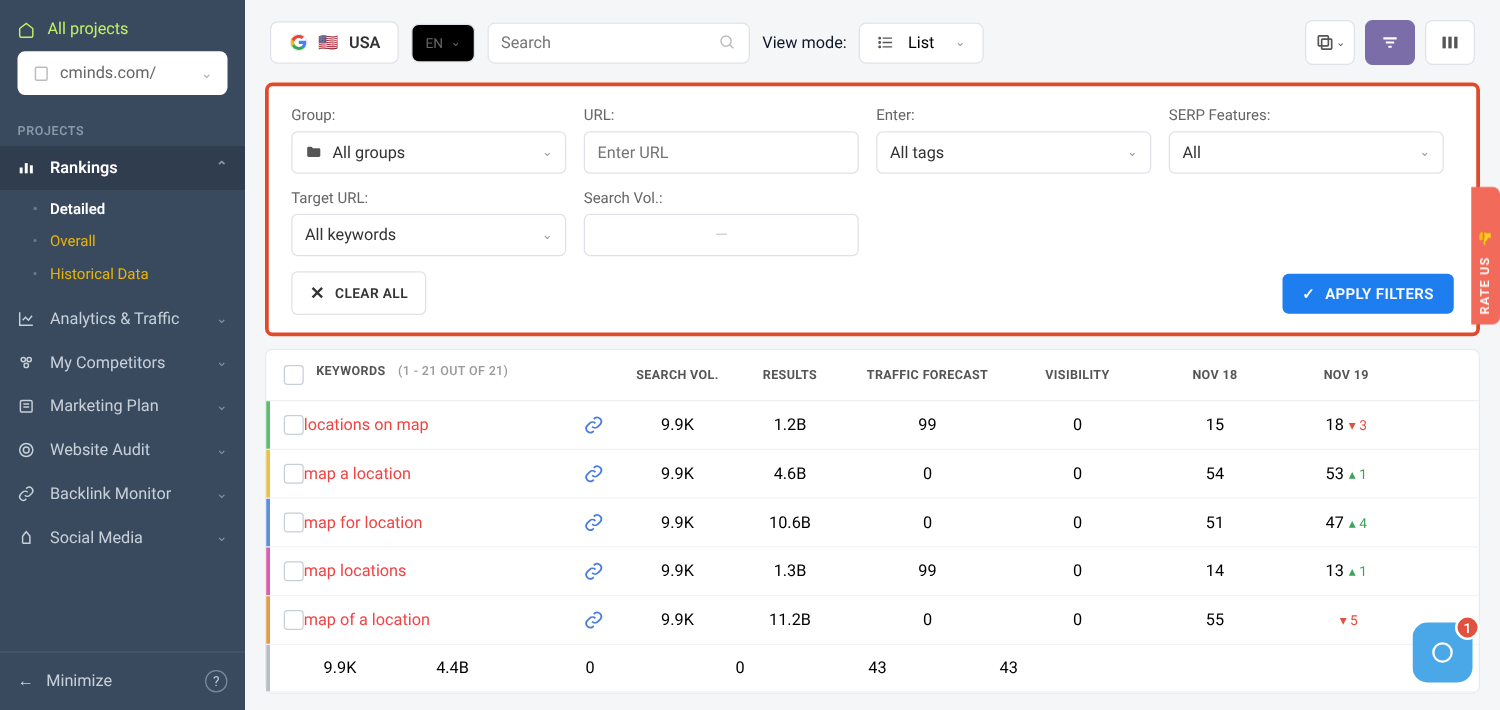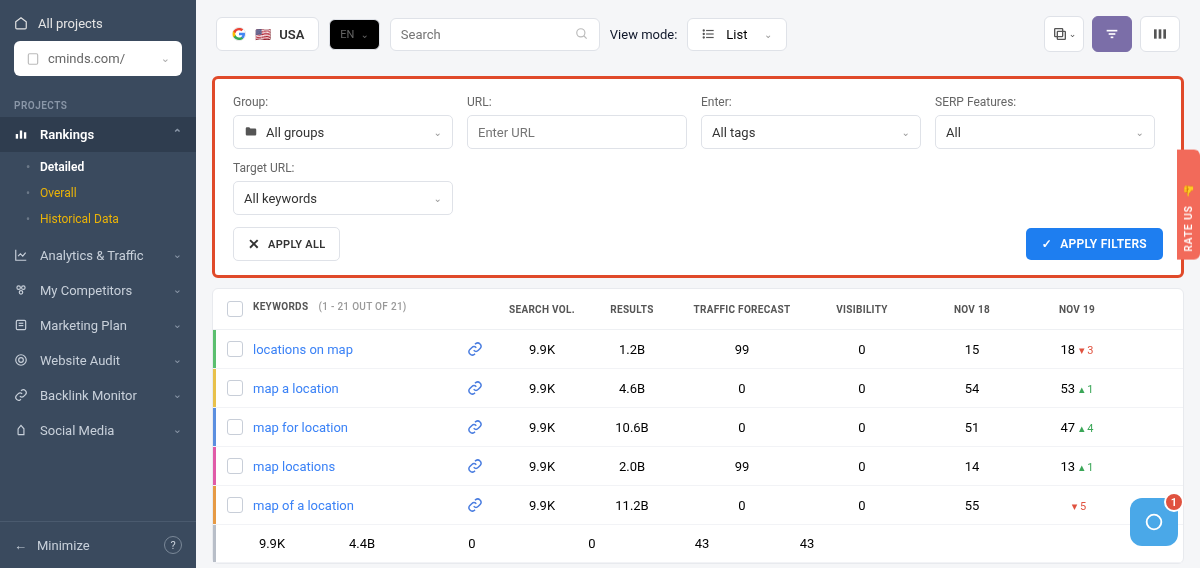--- a/index.html
+++ b/index.html
@@ -1,19 +1,19 @@
 <!DOCTYPE html>
 <html><head>
 <meta charset="utf-8">
 <style>
 *{margin:0;padding:0;box-sizing:border-box;font-family:-apple-system,BlinkMacSystemFont,"Segoe UI",Roboto,sans-serif}
 body{background:#f5f6f8;display:flex;overflow:hidden}
 .sidebar{width:196px;background:#3a4a5e;color:#fff;height:568px;display:flex;flex-direction:column;font-size:13px}
 .sidebar-top{padding:12px 14px}
-.all-projects{display:flex;align-items:flex-start;gap:10px;color:#e5e5e5;padding:4px 0 10px}
+.all-projects{display:flex;align-items:flex-end;gap:10px;color:#bef264;padding:4px 0 10px}
 .project-pill{background:#fff;color:#333;border-radius:6px;padding:10px 12px;display:flex;align-items:center;justify-content:space-between}
 .project-pill .pname{display:flex;align-items:center;gap:8px;color:#666}
 .sidebar-heading{padding:12px 14px 6px;color:#8a97a8;font-size:10px;letter-spacing:.5px;font-weight:600}
 .nav{list-style:none}
 .nav li{padding:10px 14px;display:flex;gap:12px;color:#c8d0da;position:relative;cursor:pointer}
 .nav li.active{background:#2f3d4f;color:#fff;font-weight:600}
 .nav li .chev{margin-left:auto;font-size:11px;color:#8a97a8}
 .sub{list-style:none;padding:2px 0 6px}
 .sub li{padding:6px 14px 6px 40px;color:#eab308;font-size:12px;cursor:pointer}
 .sub li.sel{color:#fff;font-weight:600}
@@ -26,21 +26,21 @@
 .country{background:#fff;border:1px solid #dfe2e8;border-radius:6px;padding:8px 14px;display:flex;align-items:center;gap:8px;font-size:13px;font-weight:600;color:#333}
 .lang{background:#000000;border:1px solid #dfe2e8;border-radius:6px;padding:8px 10px;display:flex;align-items:center;gap:6px;font-size:11px;color:#666}
 .search{flex:0 0 160px;background:#fff;border:1px solid #dfe2e8;border-radius:6px;padding:8px 10px;display:flex;align-items:center;gap:8px;color:#aaa;font-size:13px}
 .search input{border:none;outline:none;flex:1;font-size:13px}
 .vm-label{font-size:13px;color:#0f172a}
 .vm-select{background:#fff;border:1px solid #dfe2e8;border-radius:6px;padding:8px 14px;display:flex;align-items:center;gap:10px;font-size:13px;width:100px}
 .vm-select .chev{margin-left:auto;font-size:10px;color:#999}
 .iconbtns{margin-left:auto;display:flex;gap:8px}
 .iconbtn{width:40px;height:36px;border:1px solid #dfe2e8;border-radius:6px;background:#fff;display:flex;align-items:center;justify-content:center;cursor:pointer;color:#555}
 .iconbtn.active{background:#7b6ea8;border-color:#7b6ea8;color:#fff}
-.panel{background:#fff;border:3px solid #e04a2a;border-radius:6px;padding:16px 18px 14px;margin:10px 4px 10px}
+.panel{background:#fff;border:3px solid #e04a2a;border-radius:6px;padding:16px 18px 14px;margin:0 4px 10px}
 .filters-row{display:flex;gap:14px;margin-bottom:12px}
 .fcol{display:flex;flex-direction:column;gap:6px}
 .fcol label{font-size:12px;color:#666}
 .fcontrol{background:#fff;border:1px solid #dfe2e8;border-radius:5px;padding:8px 10px;display:flex;align-items:center;gap:8px;font-size:13px;color:#333;height:34px}
 .fcontrol .chev{margin-left:auto;font-size:10px;color:#999}
 .fcontrol input{border:none;outline:none;flex:1;font-size:13px}
 .range{justify-content:center;color:#ccc}
 .panel-actions{display:flex;align-items:center;margin-top:6px}
 .clear{border:1px solid #dfe2e8;border-radius:5px;background:#fff;padding:8px 14px;display:flex;align-items:center;gap:8px;font-size:11px;font-weight:600;color:#333;cursor:pointer;letter-spacing:.3px}
 .apply{margin-left:auto;background:#1e7ef0;color:#fff;border:none;border-radius:5px;padding:9px 16px;display:flex;align-items:center;gap:8px;font-size:12px;font-weight:600;cursor:pointer;letter-spacing:.3px}
@@ -51,21 +51,21 @@
 .tcell{text-align:center}
 .c-sv{width:90px}.c-res{width:90px}.c-tf{width:130px}.c-vis{width:110px}.c-d1{width:110px}.c-d2{width:110px;padding-right:10px}
 .trow{display:flex;align-items:center;padding:11px 14px;border-bottom:1px solid #f2f3f6;font-size:13px;position:relative}
 .trow::before{content:"";position:absolute;left:0;top:0;bottom:0;width:3px}
 .trow.c-green::before{background:#5bbf6f}
 .trow.c-yellow::before{background:#e8c14b}
 .trow.c-blue::before{background:#5b8fe0}
 .trow.c-pink::before{background:#e05ba8}
 .trow.c-orange::before{background:#e69a45}
 .trow.c-grey::before{background:#b8bec8}
-.trow .kw{flex:0 0 270px;display:flex;align-items:center;gap:10px;color:#3b82f6}
+.trow .kw{flex:0 0 270px;display:flex;align-items:center;color:#ef4444}
 .trow .link{margin-left:auto;margin-right:14px;color:#4a7de0}
 .cb{width:16px;height:16px;border:1.5px solid #c8ced8;border-radius:3px;flex-shrink:0;cursor:pointer}
 .delta{font-size:11px;margin-left:4px}
 .delta.up{color:#3aa657}.delta.down{color:#e0523f}
 .rate{position:fixed;right:0;top:150px;background:#f26a5a;color:#fff;padding:8px 6px 34px;border-radius:6px 0 0 6px;font-size:10px;font-weight:600;letter-spacing:1px;writing-mode:vertical-rl;transform:rotate(180deg);cursor:pointer;display:flex;align-items:center;gap:8px}
 .chat{position:fixed;right:22px;bottom:22px;width:48px;height:48px;background:#4aa8e8;border-radius:12px;display:flex;align-items:center;justify-content:center;color:#fff;cursor:pointer}
 .chat .badge{position:absolute;top:-6px;right:-6px;background:#e0523f;color:#fff;width:20px;height:20px;border-radius:50%;display:flex;align-items:center;justify-content:center;font-size:11px;font-weight:600;border:2px solid #fff}
 .ficon{width:14px;height:14px;display:inline-block}
 svg{display:block}
 </style>
@@ -262,25 +262,29 @@
       </div>
     </div>
     <div class="filters-row">
       <div class="fcol" style="width:220px">
         <label>Target URL:</label>
         <div class="fcontrol">
           <span>All keywords</span>
           <span class="chev">⌄</span>
         </div>
       </div>
+      <div class="fcol" style="width:220px">
+        <label>Search Vol.:</label>
+        <div class="fcontrol range">—</div>
+      </div>
     </div>
     <div class="panel-actions">
       <button class="clear">
         <span style="font-size:14px;font-weight:700">✕</span>
-        <span>APPLY ALL</span>
+        <span>CLEAR ALL</span>
       </button>
       <button class="apply">
         <span>✓</span>
         <span>APPLY FILTERS</span>
       </button>
     </div>
   </div>
 
   <div class="table">
     <div class="thead">
@@ -356,21 +360,21 @@
             <span class="cb"></span>
             <span>map locations</span>
             <span class="link">
               <svg width="16" height="16" viewBox="0 0 24 24" fill="none" stroke="currentColor" stroke-width="2.2">
                 <path d="M10 14a5 5 0 007 0l3-3a5 5 0 00-7-7l-1 1"></path>
                 <path d="M14 10a5 5 0 00-7 0l-3 3a5 5 0 007 7l1-1"></path>
               </svg>
             </span>
           </div>
           <div class="tcell c-sv">9.9K</div>
-          <div class="tcell c-res">2.0B</div>
+          <div class="tcell c-res">1.3B</div>
           <div class="tcell c-tf">99</div>
           <div class="tcell c-vis">0</div>
           <div class="tcell c-d1">14</div>
           <div class="tcell c-d2">13<span class="delta up">▴ 1</span></div>
         </div>
         <div class="trow c-orange">
           <div class="kw">
             <span class="cb"></span>
             <span>map of a location</span>
             <span class="link">

